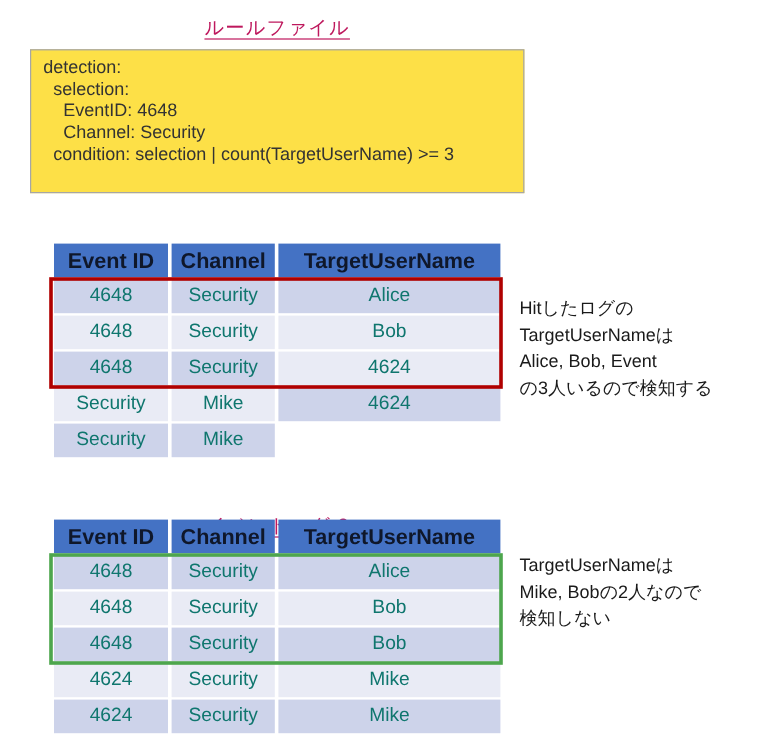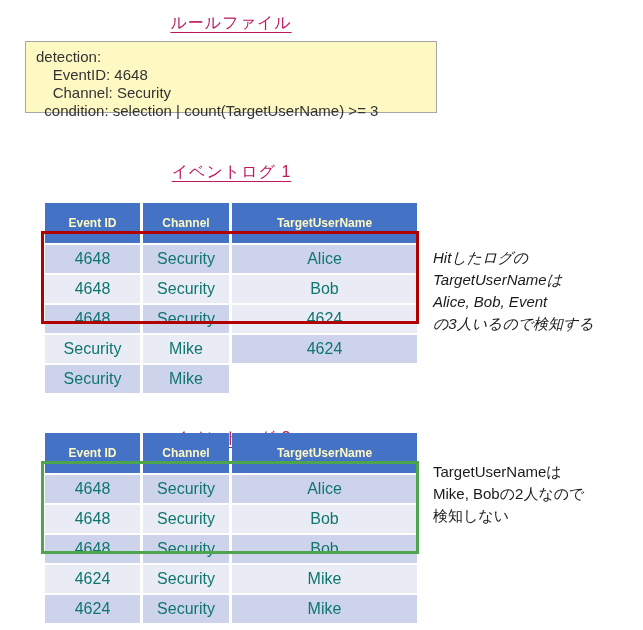--- a/index.html
+++ b/index.html
@@ -22,45 +22,45 @@
     letter-spacing: 1px;
     color: #be185d;
   }
   .section-title span {
     text-decoration: underline;
     text-underline-offset: 4px;
   }
   .rule-box {
     position: absolute;
     left: 25px; top: 41px;
-    width: 412px; height: 72px;
+    width: 412px; height: 120px;
     border: 1px solid #a6a6a6;
-    background: #fef9c3;
+    background: #fde047;
     padding: 6px 0 0 10px;
   }
   .rule-line {
     white-space: pre;
     font-size: 15px;
     line-height: 18px;
     color: #333333;
   }
   .logtable {
     position: absolute;
     left: 45px;
     display: grid;
     grid-template-columns: 95px 86px 185px;
     column-gap: 3px;
     row-gap: 2px;
   }
   .hcell {
-    height: 40px;
+    height: 28px;
     background: #4472c4;
-    color: #fef9c3;
+    color: #0f172a;
     font-weight: bold;
-    font-size: 12px;
+    font-size: 18px;
     display: flex;
     align-items: center;
     justify-content: center;
   }
   .cell {
     height: 28px;
     font-size: 16px;
     display: flex;
     align-items: center;
     justify-content: center;
@@ -90,28 +90,26 @@
 <body>
 
 <div class="canvas">
 
   <div class="section-title" style="left:25px; top:13px; width:412px;">
     <span>ルールファイル</span>
   </div>
 
   <div class="rule-box">
     <div class="rule-line">detection:</div>
+    <div class="rule-line">  selection:</div>
     <div class="rule-line">    EventID: 4648</div>
     <div class="rule-line">    Channel: Security</div>
     <div class="rule-line">  condition: selection | count(TargetUserName) &gt;= 3</div>
   </div>
 
-  <div class="section-title" style="left:45px; top:162px; width:373px;">
-    <span>イベントログ 1</span>
-  </div>
 
   <div class="logtable" style="top:203px;">
     <div class="hcell">Event ID</div>
     <div class="hcell">Channel</div>
     <div class="hcell">TargetUserName</div>
 
     <div class="cell row-a">4648</div>
     <div class="cell row-a">Security</div>
     <div class="cell row-a">Alice</div>
 
@@ -126,21 +124,21 @@
     <div class="cell row-b">Security</div>
     <div class="cell row-b">Mike</div>
 
     <div class="cell row-a">4624</div>
     <div class="cell row-a">Security</div>
     <div class="cell row-a">Mike</div>
   </div>
 
   <div class="outline outline-red" style="top:231px;"></div>
 
-  <div class="annotation" style="top:247px;font-style:italic;">
+  <div class="annotation" style="top:247px;">
     <div>Hitしたログの</div>
     <div>TargetUserNameは</div>
     <div>Alice, Bob, Event</div>
     <div>の3人いるので検知する</div>
   </div>
 
   <div class="section-title" style="left:45px; top:428px; width:373px;">
     <span>イベントログ 2</span>
   </div>
 

